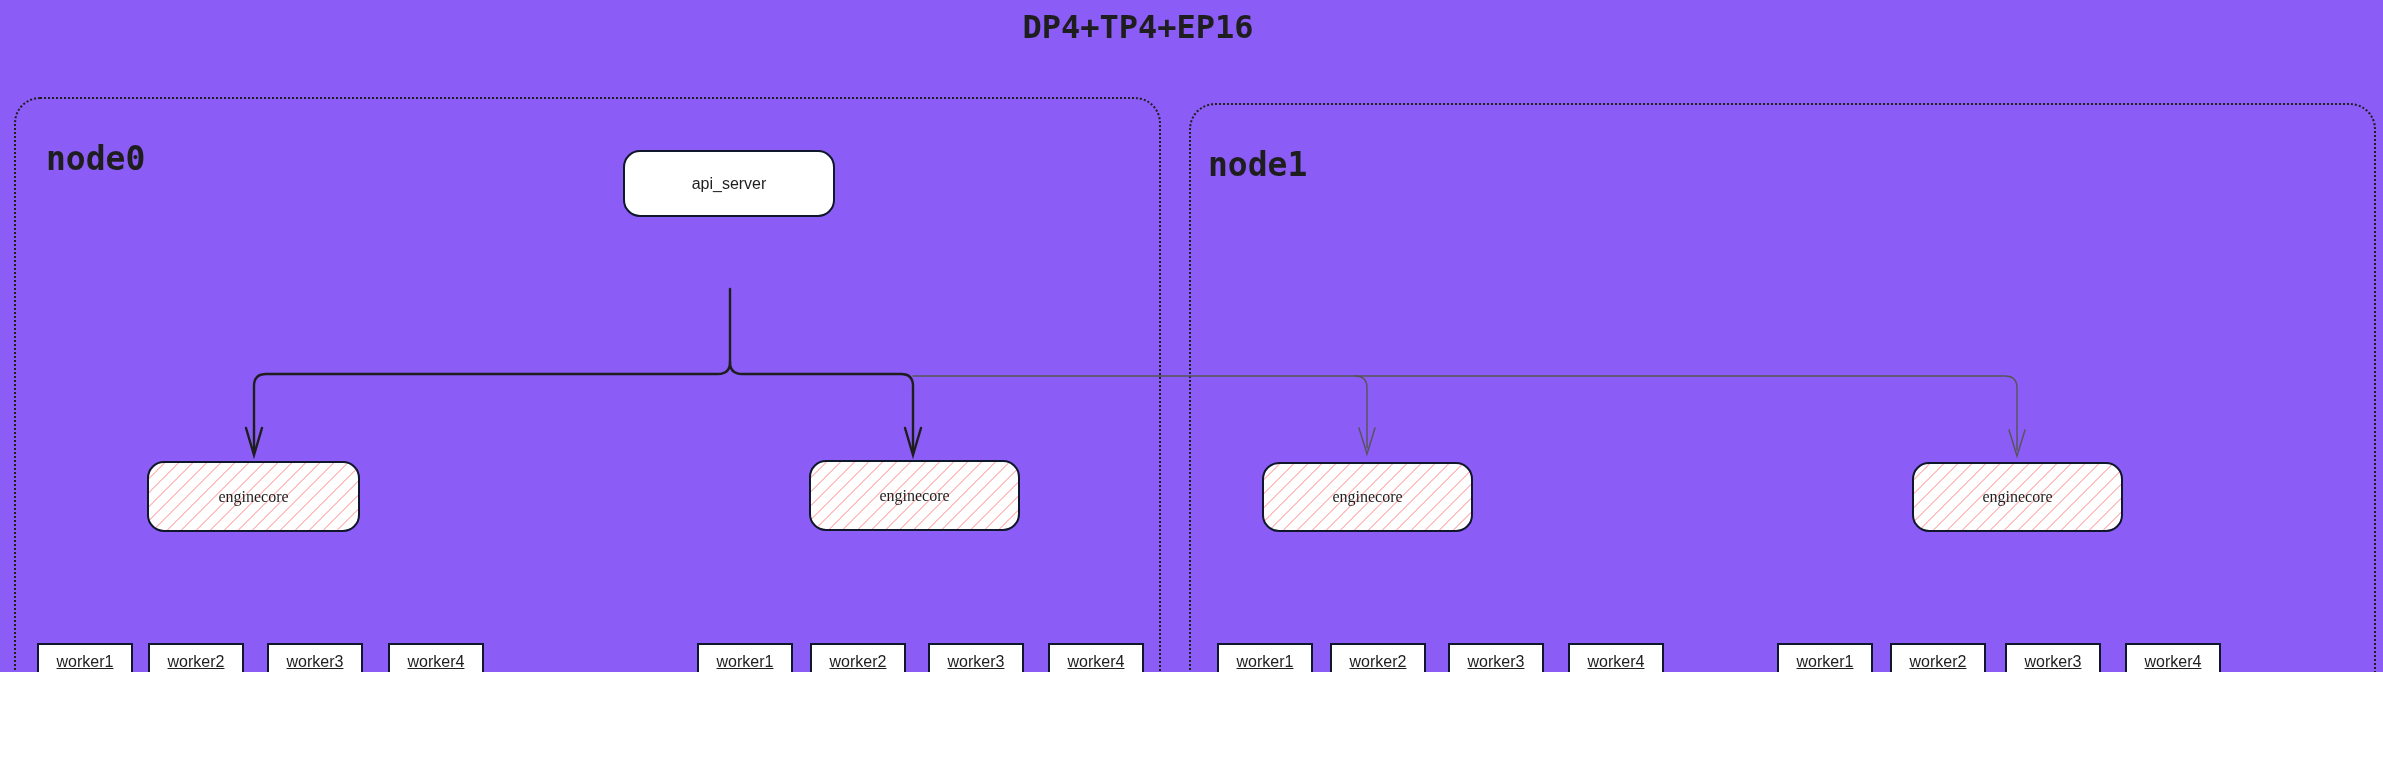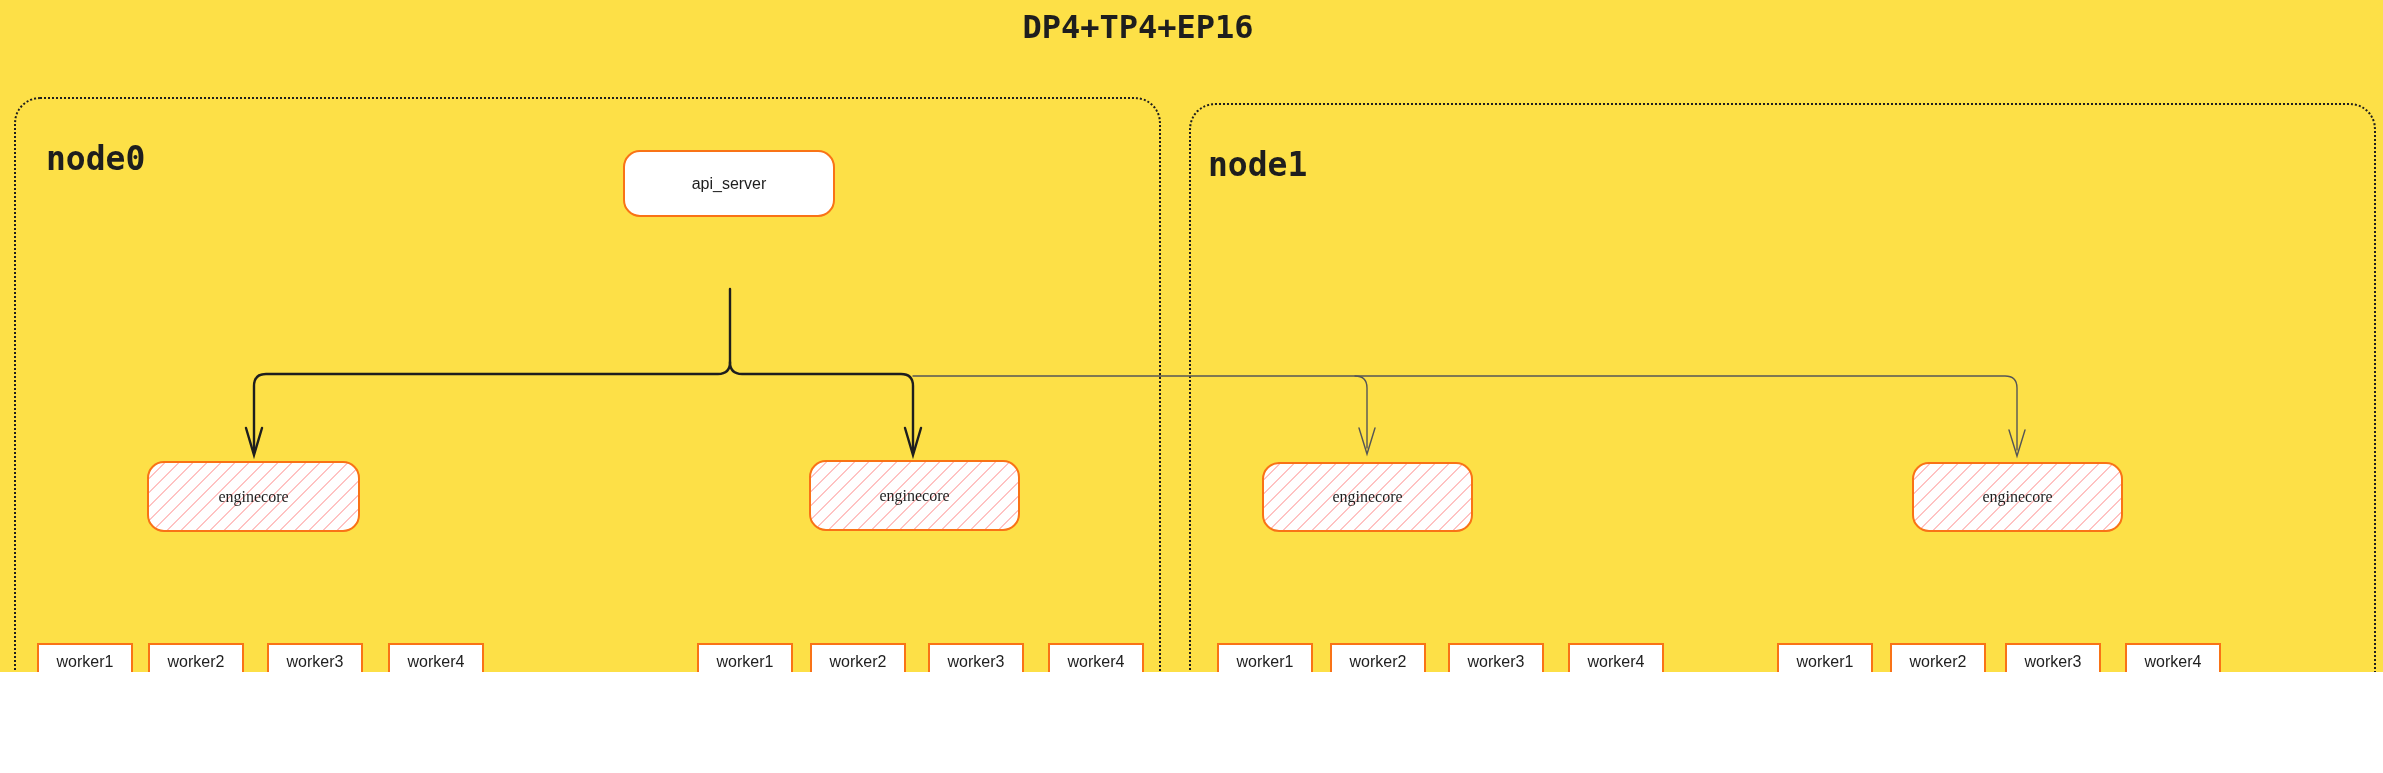--- a/index.html
+++ b/index.html
@@ -1,19 +1,19 @@
 <!DOCTYPE html>
 <html><head>
 <meta charset="utf-8">
 <style>
   html,body{margin:0;padding:0;background:#ffffff;}
   .canvas{
     position:relative;
     width:2383px;height:672px;
-    background:#fde047;
+    background:#8b5cf6;
     font-family:"Liberation Sans", sans-serif;
     color:#1e1e1e;
     overflow:hidden;
   }
   .hand{
     font-family:"DejaVu Sans Mono", monospace;
     font-weight:700;
     color:#1e1e1e;
   }
   .title{
@@ -31,21 +31,21 @@
     background:transparent;
   }
   .node-label{
     position:absolute;
     font-size:33px;
     white-space:nowrap;
   }
   .shape{
     position:absolute;
     box-sizing:border-box;
-    border:2px solid #f97316;
+    border:2px solid #0f172a;
     background:#ffffff;
     display:flex;
     align-items:center;
     justify-content:center;
     font-size:16px;
     white-space:nowrap;
   }
   .bigbox{ border-radius:17px; }
   .hatch-green{
     background-image:repeating-linear-gradient(135deg,#9edcae 0px,#9edcae 1.4px,transparent 1.4px,transparent 10px);
@@ -53,20 +53,21 @@
   }
   .hatch-red{
     background-image:repeating-linear-gradient(135deg,#ffc2c2 0px,#ffc2c2 1.4px,transparent 1.4px,transparent 10px);
     background-color:#ffffff;
     font-family:Liberation Serif, serif;
   }
   .worker{
     border-radius:0;
     width:96px;height:37px;
     top:643px;
+    text-decoration:underline;
   }
   svg.wires{
     position:absolute;
     left:0;top:0;
     pointer-events:none;
   }
 </style>
 </head>
 <body>
 

